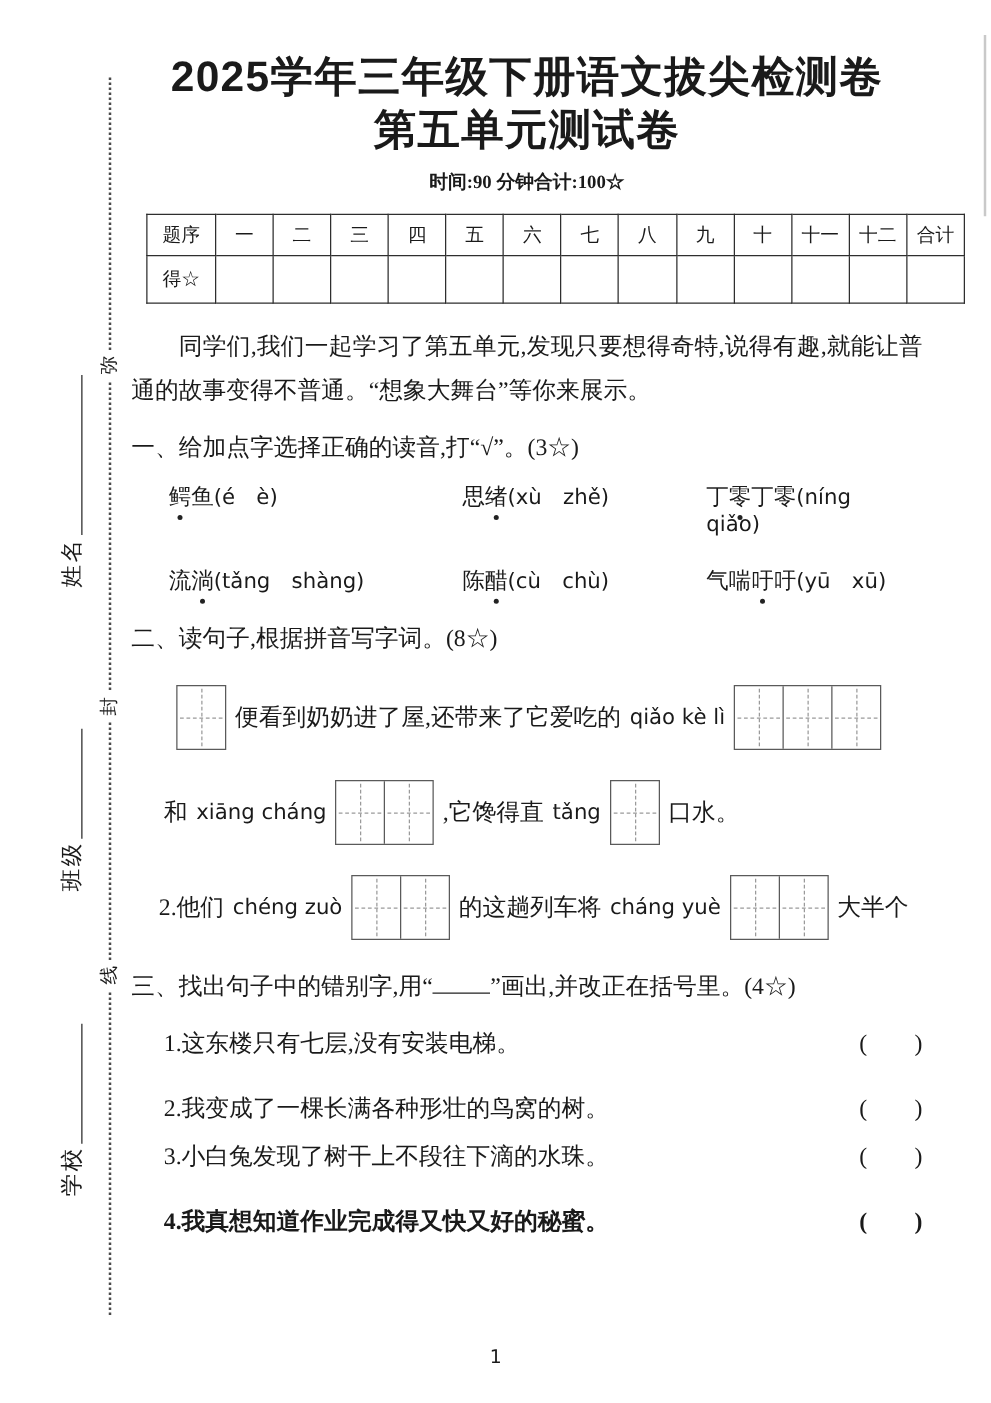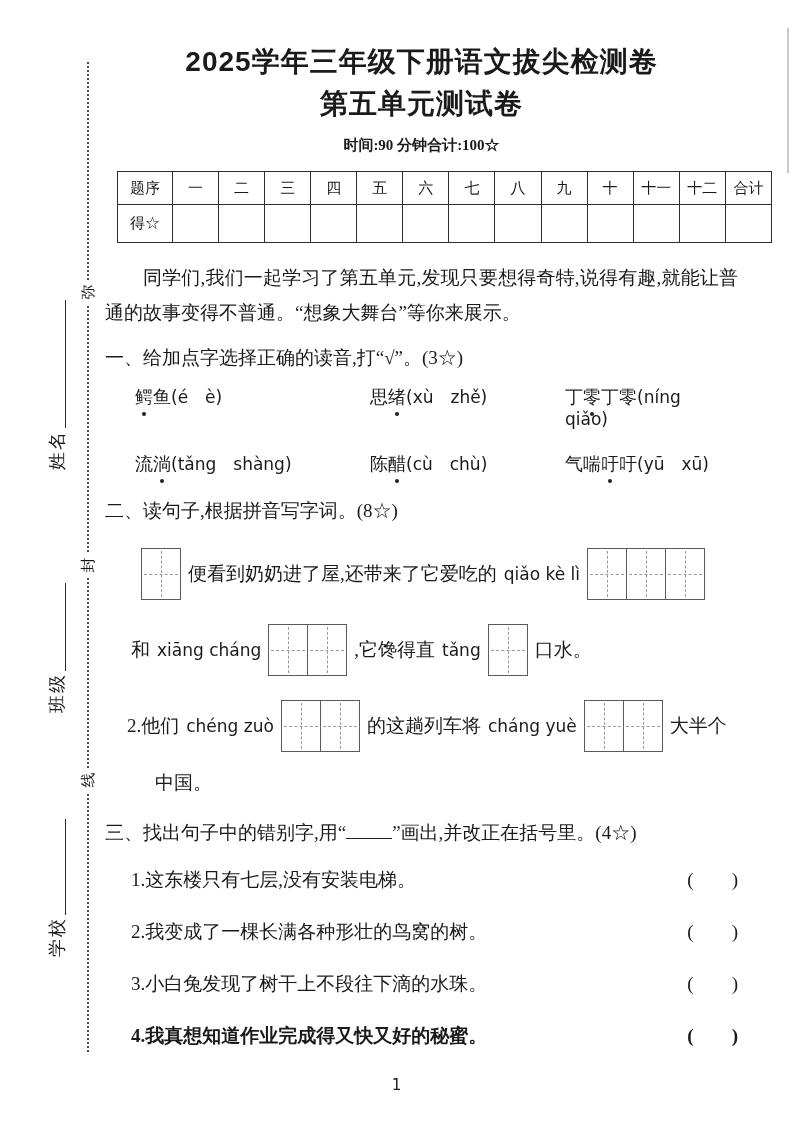--- a/index.html
+++ b/index.html
@@ -19,21 +19,21 @@
     transform:rotate(-90deg); font-size:18px; letter-spacing:2px; }
   .ml-line { flex:1; border-bottom:1.5px solid #2a2a2a; align-self:flex-end;
     margin-bottom:5px; margin-left:2px; }
 
   .scan-edge { position:absolute; right:4px; top:28px; width:2px; height:145px;
     background:#c9c9c9; }
 
   
   .content { position:absolute; left:105px; top:42px; width:633px; }
   .title { font-family:"Liberation Sans","DejaVu Sans",sans-serif; font-weight:700;
-    font-size:28px; text-align:center; letter-spacing:1px; line-height:40px; }
+    font-size:34px; text-align:center; letter-spacing:1px; line-height:40px; }
   .title2 { margin-top:2px; }
   .info-row { margin-top:12px; display:flex; justify-content:center; 
     font-size:15px; font-weight:600; }
 
   table.score { border-collapse:collapse; margin-top:16px; margin-left:12px;
     table-layout:fixed; width:655px; }
   table.score td { border:1.6px solid #2e2e2e; text-align:center; font-size:15px;
     padding:0; height:32px; }
   table.score tr.empty td { height:37px; }
   table.score td.first { width:54px; }
@@ -202,35 +202,34 @@
       </span>
     <span class="seg seg-l">的这趟列车将</span>
     <span class="py seg">cháng yuè</span>
     <span class="wgrid">
         <span class="wcell"></span>
         <span class="wcell"></span>
       </span>
     <span class="seg seg-l">大半个</span>
   </div>
 
-  <div class="mt-e">中国。</div>
 
   <div class="sec-title" style="margin-top:24px;">
     <span>三、找出句子中的错别字,用“</span><span class="blank"></span><span>”画出,并改正在括号里。(4☆)</span>
   </div>
 
   <div class="s3-item">
     <span>1.这东楼只有七层,没有安装电梯。</span>
     <span>(　　)</span>
   </div>
   <div class="s3-item" style="margin-top:23px;">
     <span>2.我变成了一棵长满各种形壮的鸟窝的树。</span>
     <span>(　　)</span>
   </div>
-  <div class="s3-item" style="margin-top:23px;text-align:center;">
+  <div class="s3-item" style="margin-top:9px;text-align:center;">
     <span>3.小白兔发现了树干上不段往下滴的水珠。</span>
     <span>(　　)</span>
   </div>
   <div class="s3-item" style="margin-top:23px;font-weight:bold;">
     <span>4.我真想知道作业完成得又快又好的秘蜜。</span>
     <span>(　　)</span>
   </div>
 
 </div>
 

